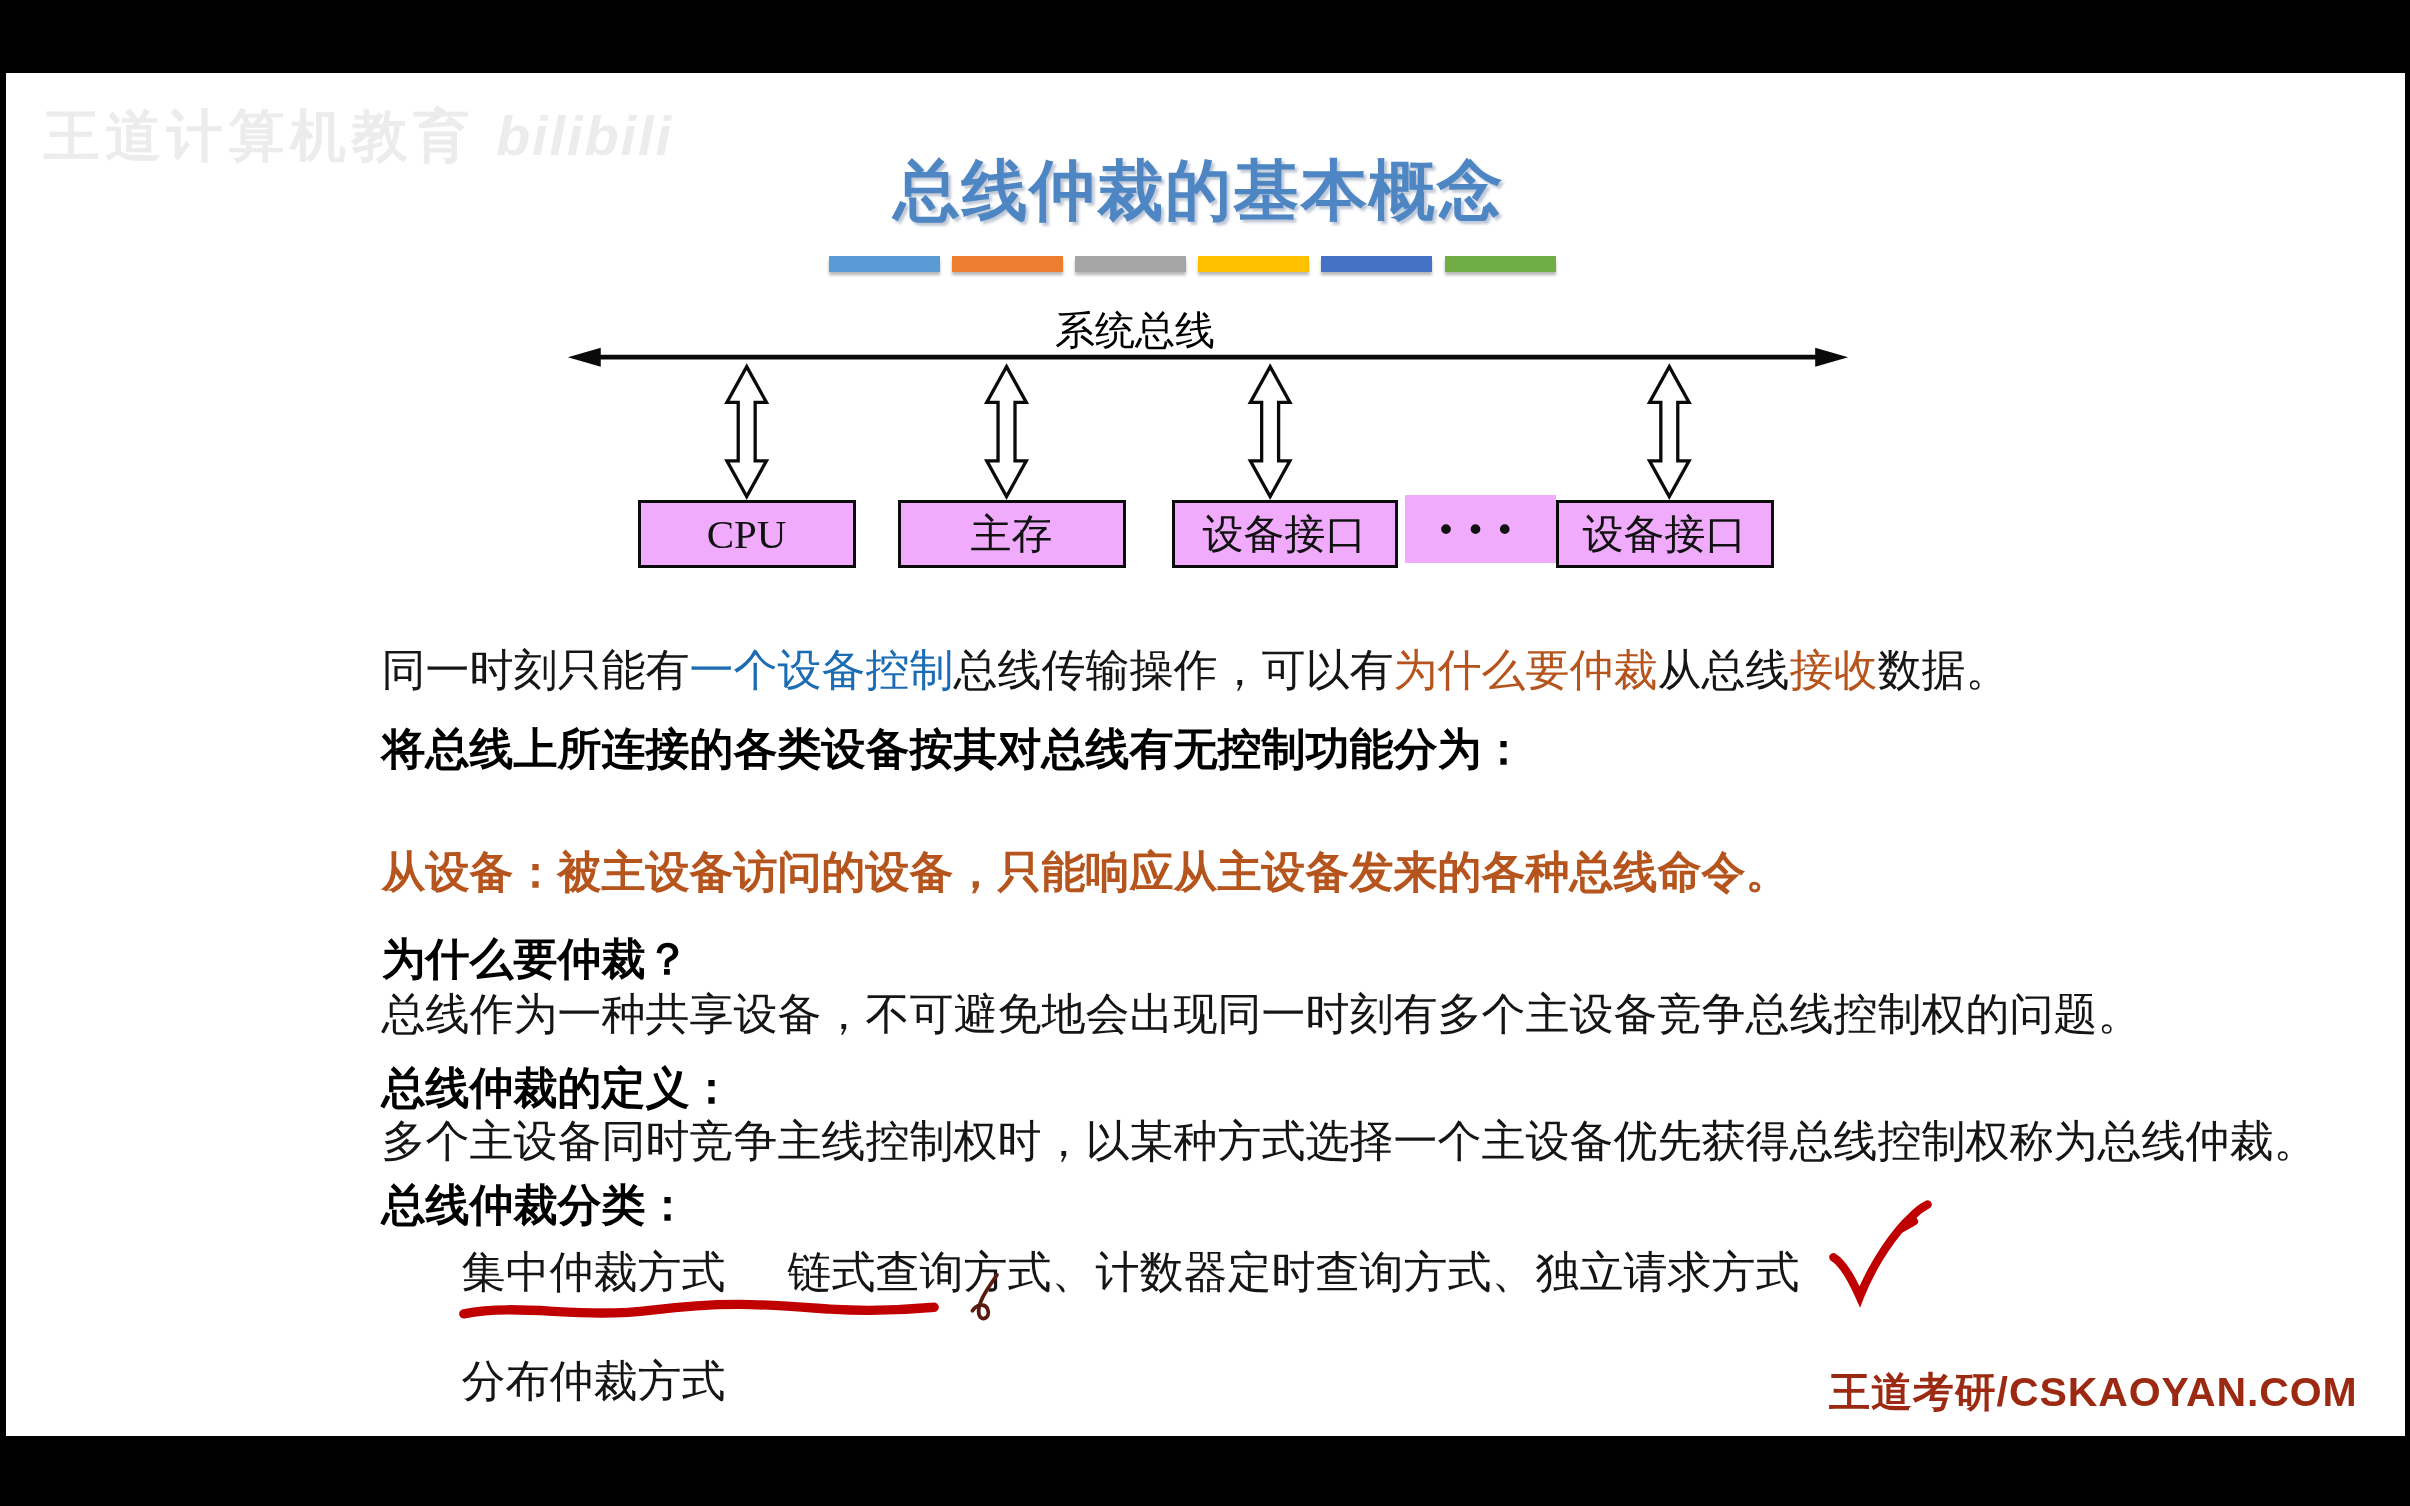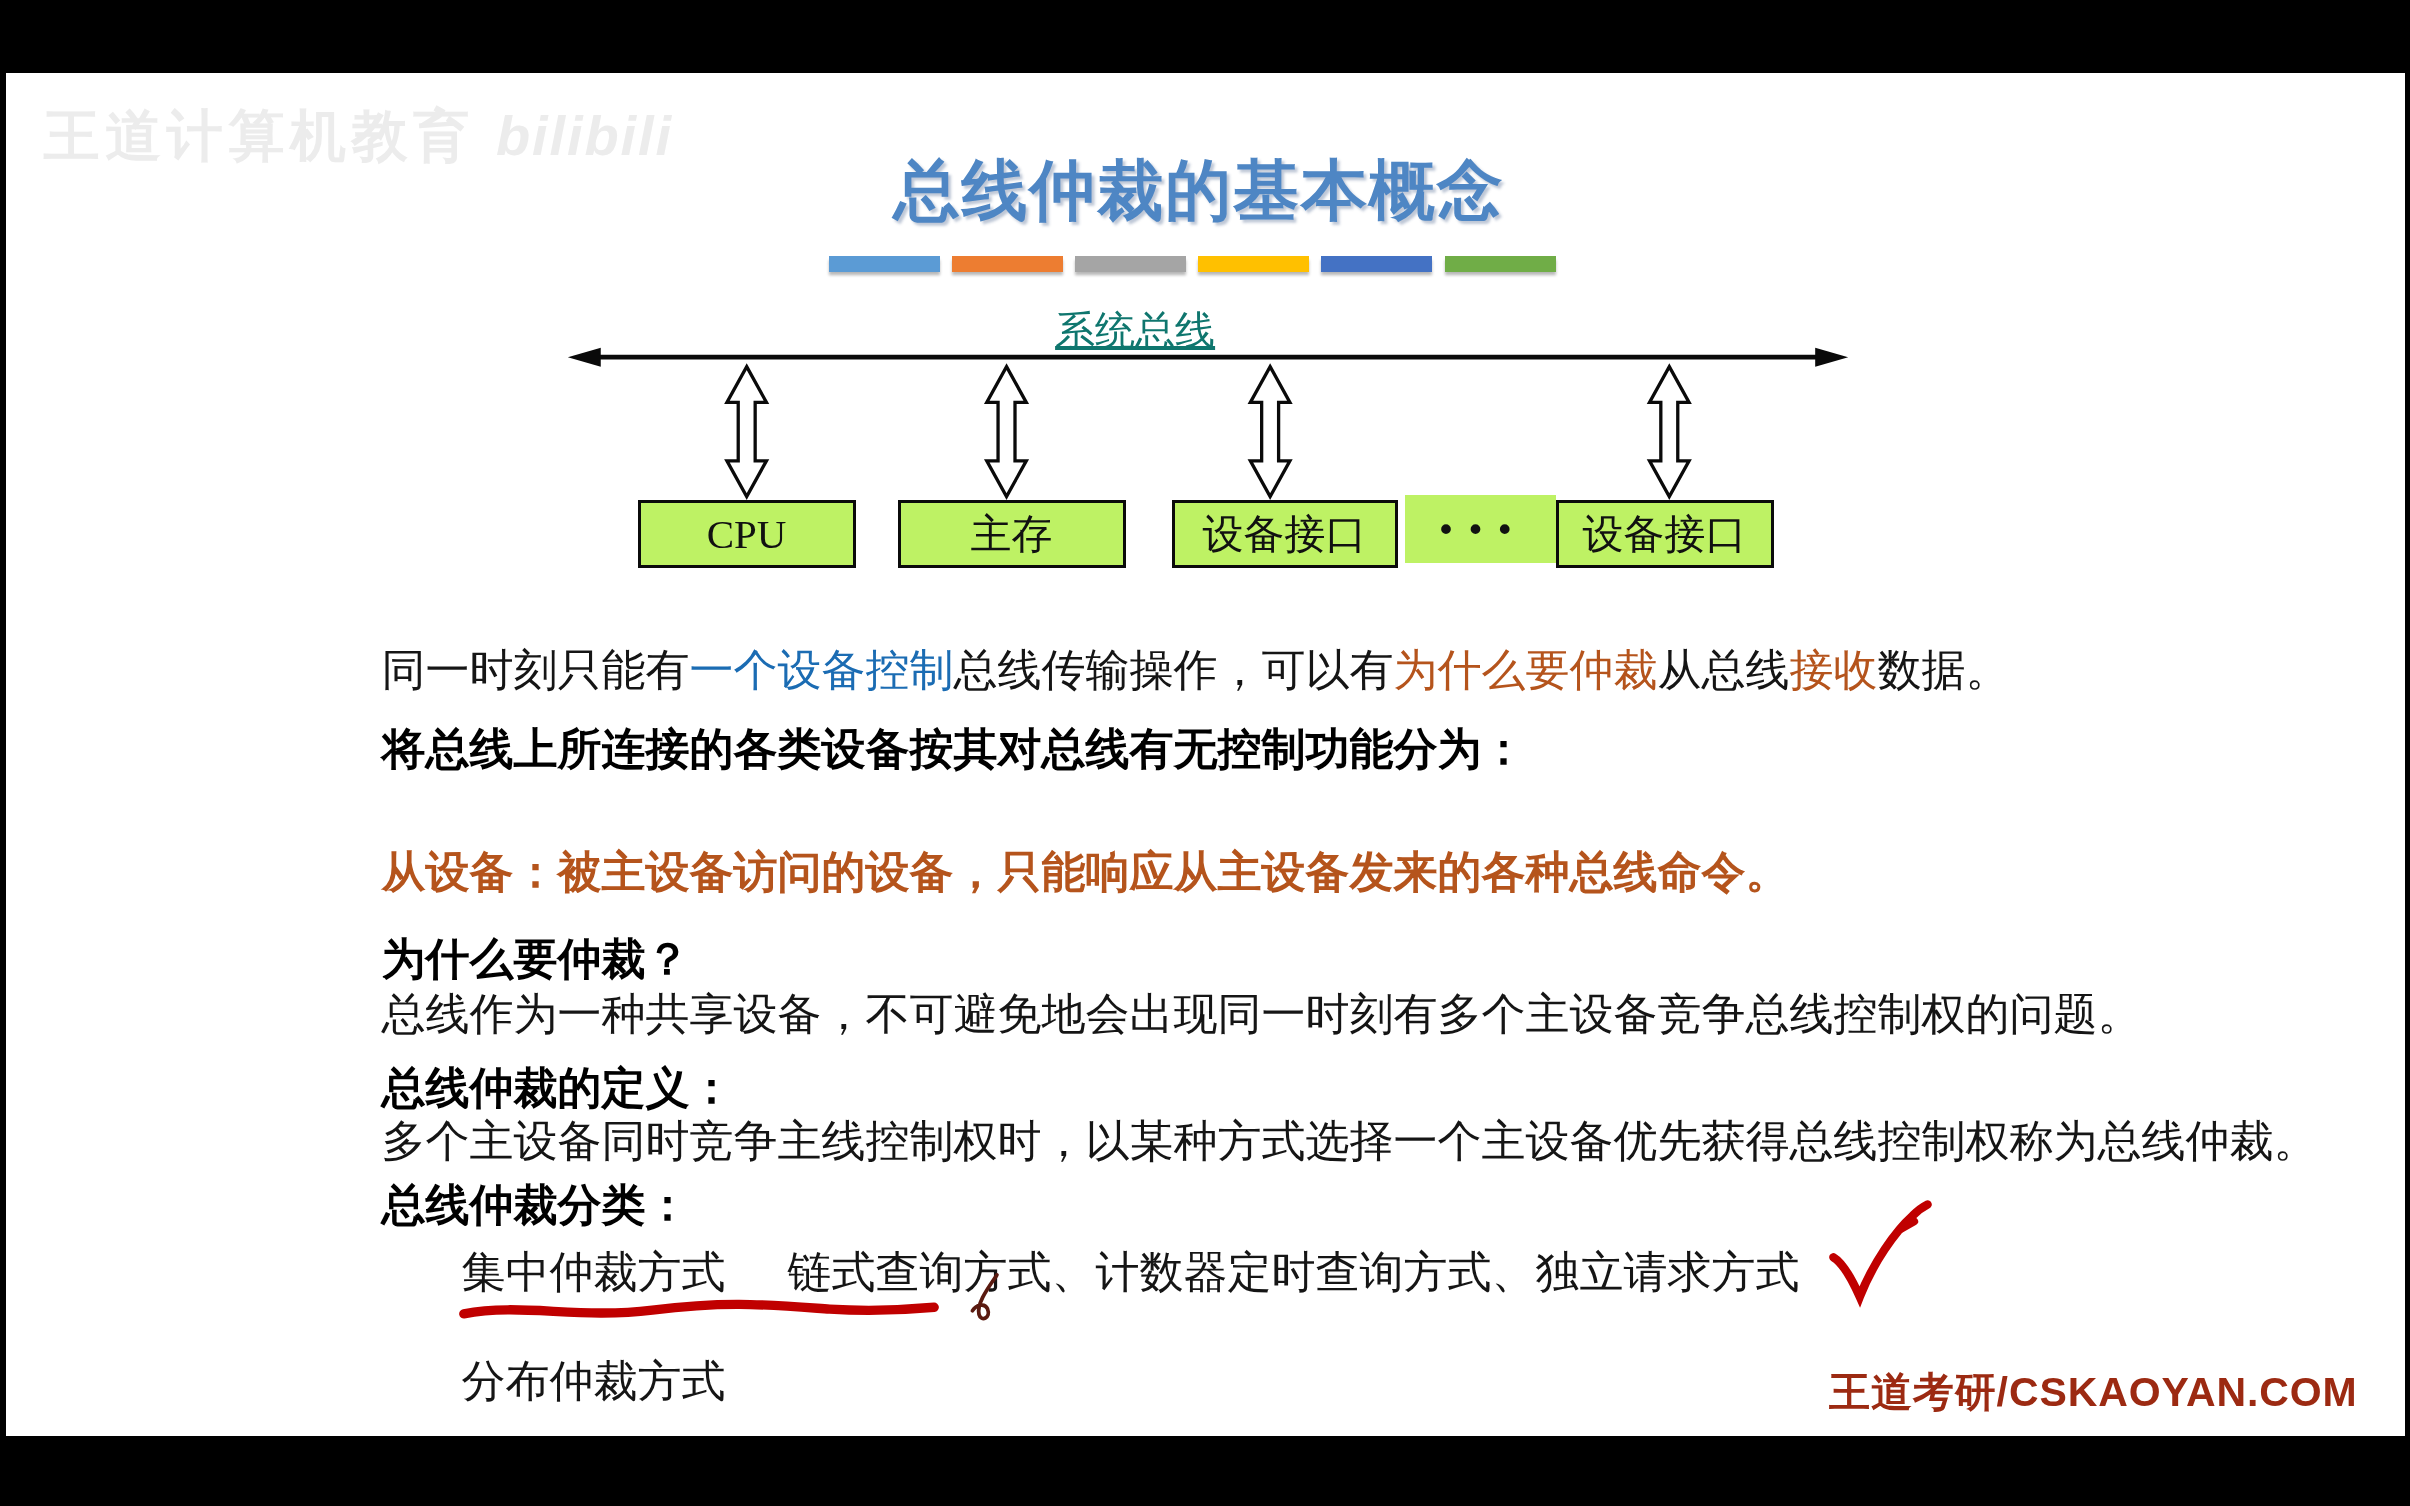--- a/index.html
+++ b/index.html
@@ -17,24 +17,24 @@
 
   
   .title{left:0;right:12px;top:73px;text-align:center;font-size:66px;font-weight:bold;
          color:#4e86c4;text-shadow:2.8px 2.8px 2.8px rgba(40,70,120,0.30);letter-spacing:1.9px;}
 
   
   .bar-row{left:823px;top:183px;display:flex;gap:12.2px;}
   .accent-bar{width:111px;height:16px;box-shadow:0 3.8px 2.8px rgba(0,0,0,0.28);}
 
   
-  .bus-label{left:974px;top:230px;width:311px;text-align:center;font-size:40px;color:#0f766e;text-decoration:underline;}
+  .bus-label{left:974px;top:230px;width:311px;text-align:center;font-size:40px;color:#000000;}
   .bus-svg{left:559px;top:271px;}
   .node{top:427px;height:68px;border:3.8px solid #0b0b0b;display:flex;align-items:center;
-        justify-content:center;font-size:41px;color:#111;background:#bef264;box-sizing:border-box;}
+        justify-content:center;font-size:41px;color:#111;background:#f0abfc;box-sizing:border-box;}
   .node-cpu{left:632px;width:218px;}
   .node-mem{left:892px;width:228px;}
   .node-io1{left:1166px;width:226px;}
   .node-dots{left:1399px;width:151px;top:422px;height:68px;border:none;font-size:60px;
              font-weight:bold;letter-spacing:9.4px;display:flex;align-items:center;justify-content:center;}
   .node-io2{left:1550px;width:218px;}
 
   
   .para{left:376px;font-size:44px;line-height:49px;color:#151515;}
   .bold{font-weight:bold;color:#000;}

